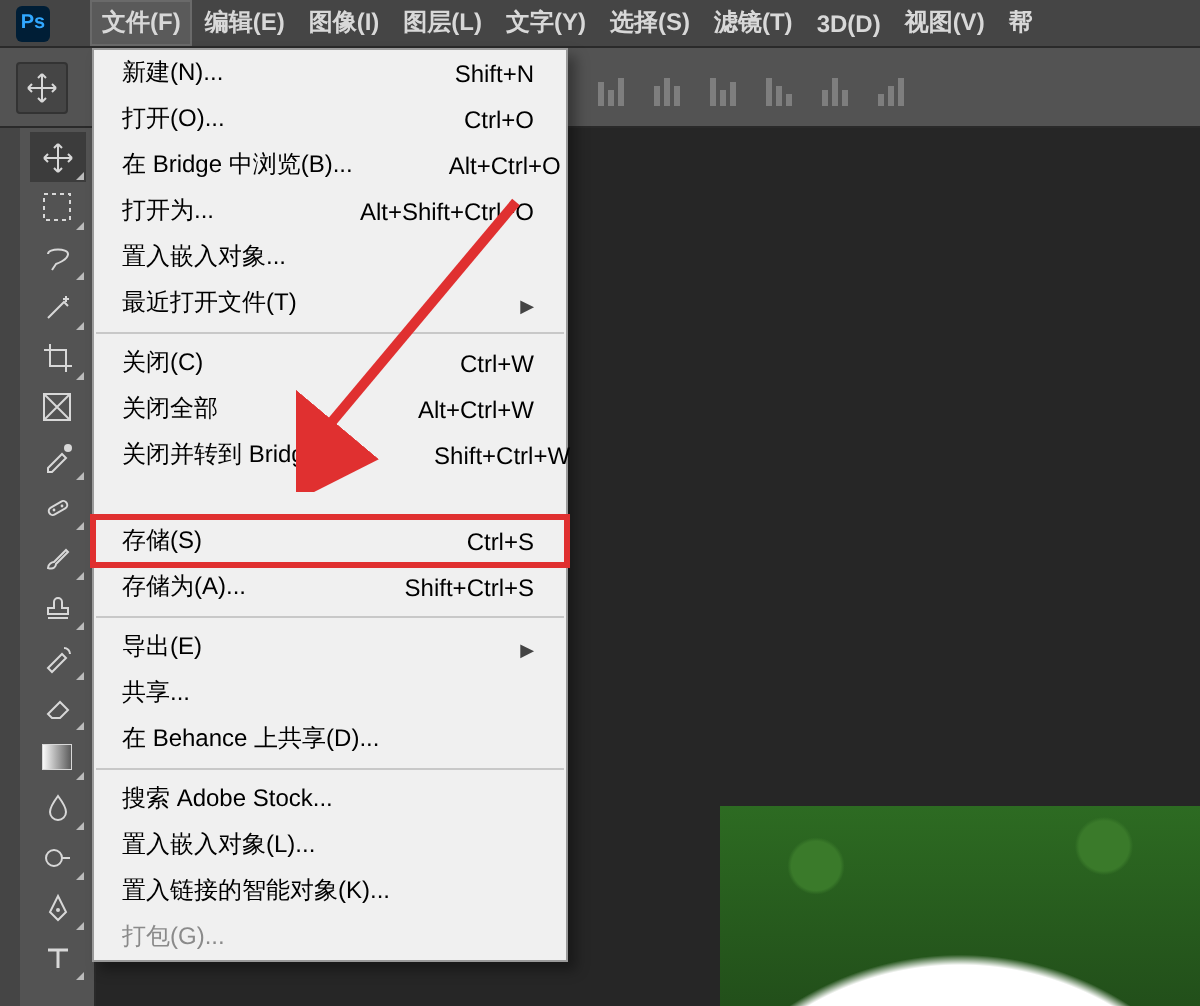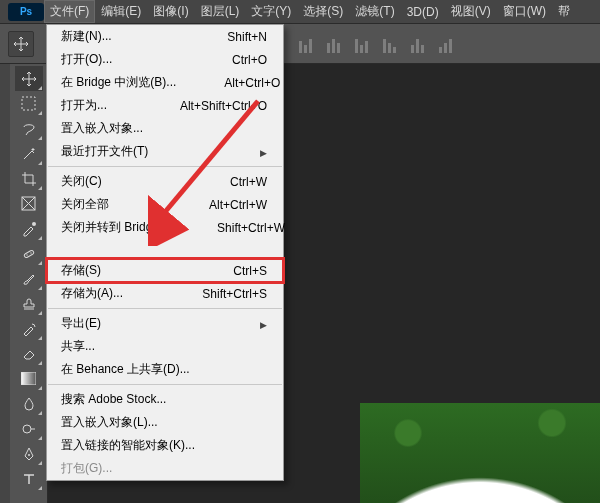--- a/index.html
+++ b/index.html
@@ -17,34 +17,35 @@
     height: 24px;
     background: #454545;
     display: flex;
     align-items: center;
     padding-left: 8px;
     border-bottom: 1px solid #2a2a2a;
     position: relative;
     z-index: 5;
   }
   .app-icon {
-    width: 36px; height: 18px;
+    width: 17px; height: 18px;
     background: #001e36;
     color: #31a8ff;
     font-weight: bold;
     font-size: 10px;
     display:flex; align-items:center; justify-content:center;
     border-radius:3px;
-    margin-right:0;
+    margin-right:20px;
   }
   .menubar-item {
     padding: 3px 6px;
     cursor: default;
     color: #d8d8d8;
     white-space: nowrap;
+    font-weight: bold;
   }
   .menubar-item.active {
     background: #5a5a5a;
     border: 1px solid #6a6a6a;
     padding: 2px 5px;
   }
   .options-bar {
     height: 40px;
     background: #535353;
     border-bottom: 1px solid #2a2a2a;
@@ -153,21 +154,20 @@
   <div class="app-icon">Ps</div>
   <div class="menubar-item active">文件(F)</div>
   <div class="menubar-item">编辑(E)</div>
   <div class="menubar-item">图像(I)</div>
   <div class="menubar-item">图层(L)</div>
   <div class="menubar-item">文字(Y)</div>
   <div class="menubar-item">选择(S)</div>
   <div class="menubar-item">滤镜(T)</div>
   <div class="menubar-item">3D(D)</div>
   <div class="menubar-item">视图(V)</div>
-  <div class="menubar-item">窗口(W)</div>
   <div class="menubar-item">帮</div>
 </div>
 
 <div class="options-bar">
   <div class="move-tool-icon">
     <svg width="16" height="16" viewBox="0 0 16 16">
         <g stroke="#d8d8d8" stroke-width="1" fill="none">
           <path d="M8 1v14M1 8h14"></path>
           <path d="M8 1l-2 2M8 1l2 2M8 15l-2-2M8 15l2-2M1 8l2-2M1 8l2 2M15 8l-2-2M15 8l-2 2"></path>
         </g>

